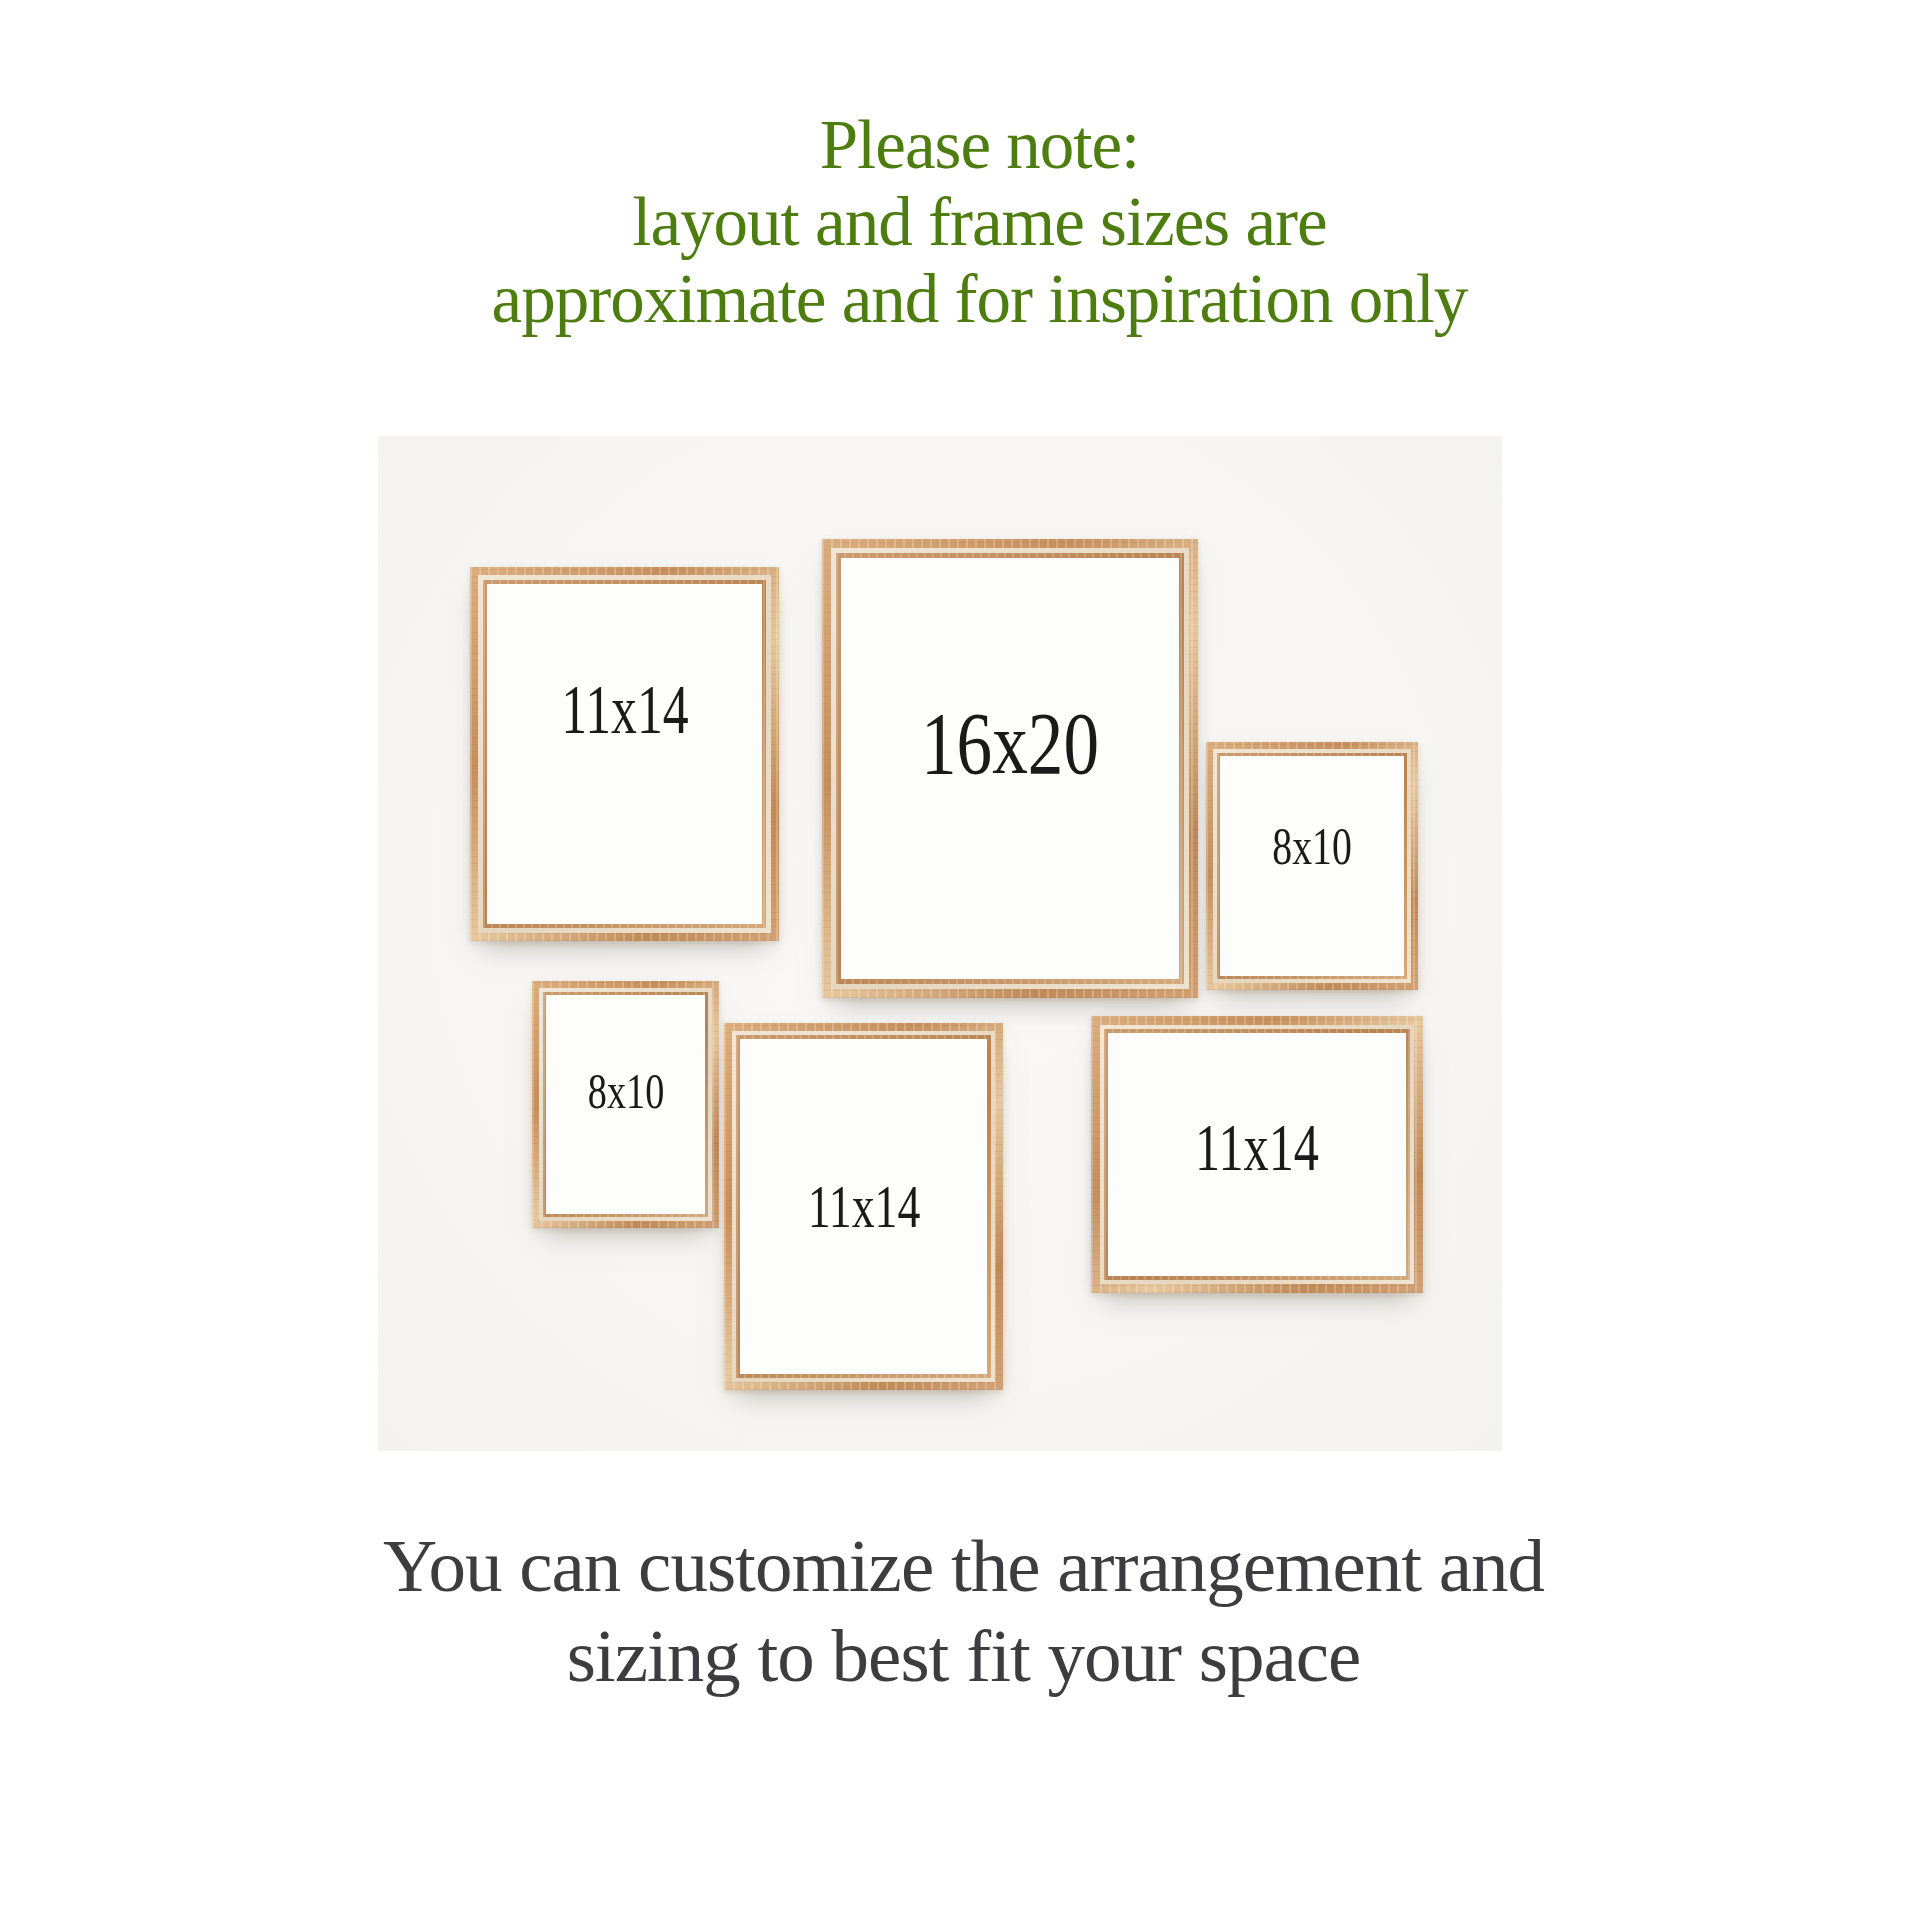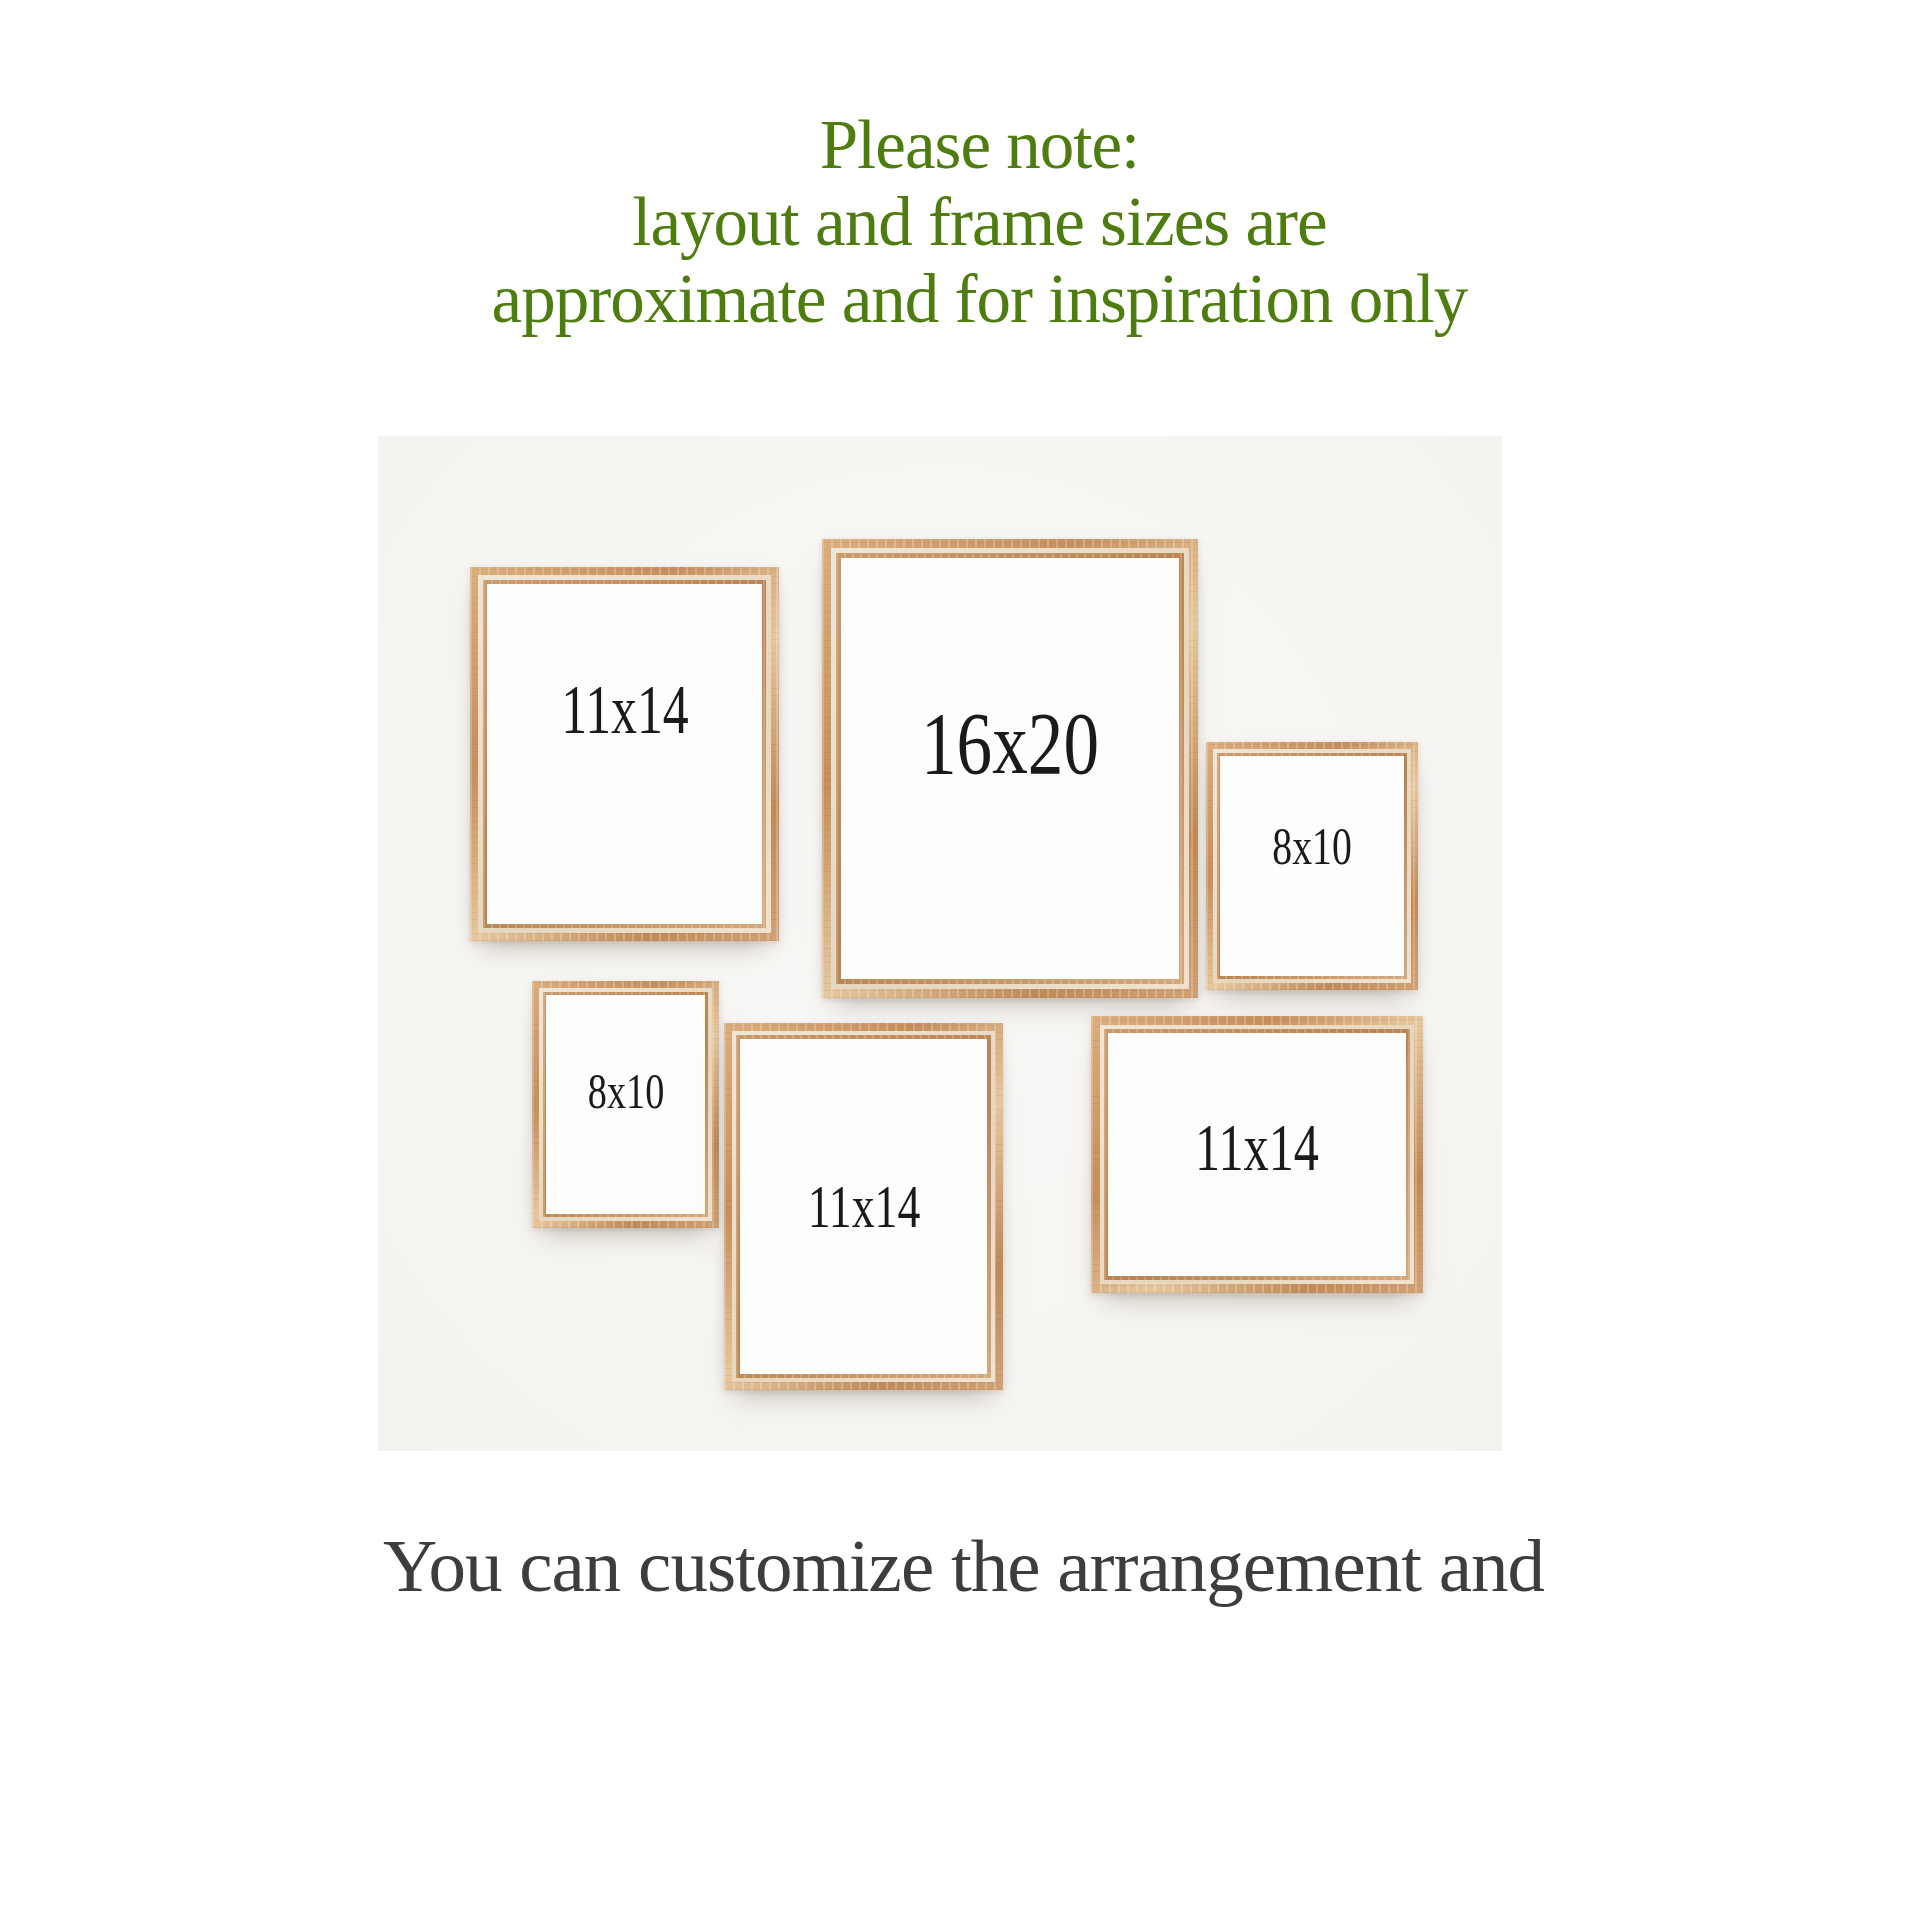--- a/index.html
+++ b/index.html
@@ -160,14 +160,15 @@
           <span class="label">11x14</span>
         </div>
       </div>
     </div>
   </div>
 
 </div>
 
 <footer class="footer">
   <div class="footer-line">You can customize the arrangement and</div>
+  <div class="footer-line">sizing to best fit your space</div>
 </footer>
 
 
 </body></html>

